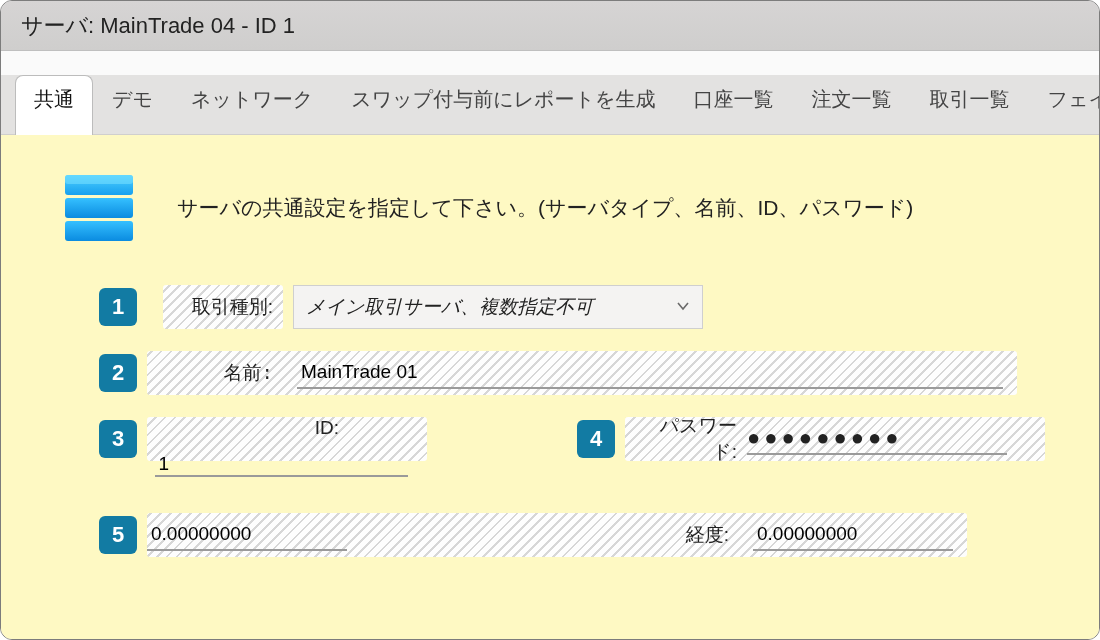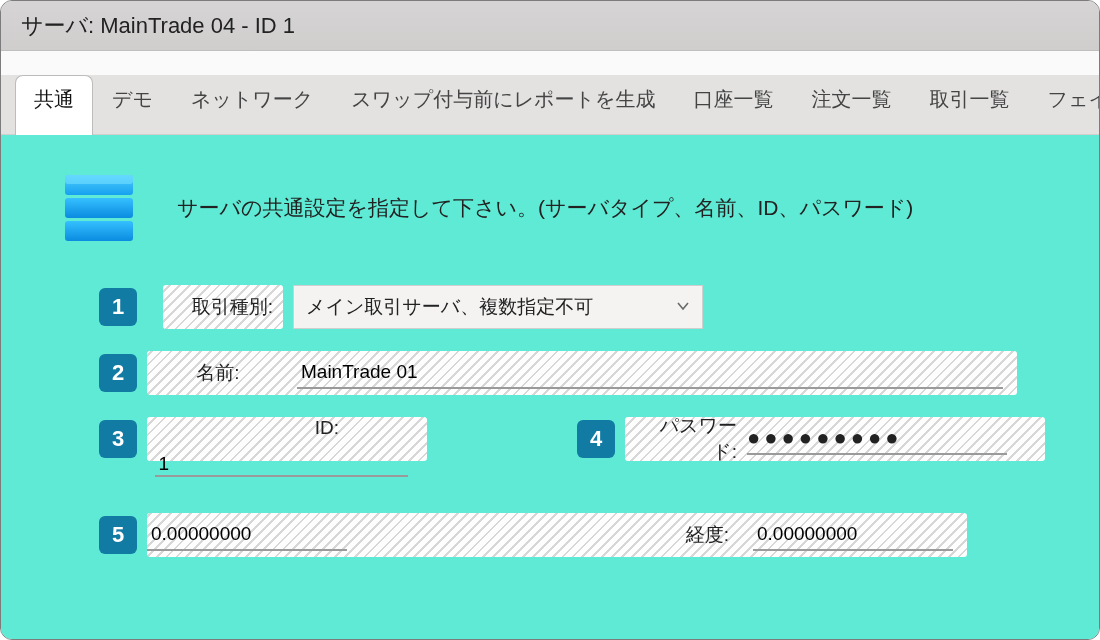--- a/index.html
+++ b/index.html
@@ -57,21 +57,21 @@
   .tab.active {
     background: #fff;
     border-color: #bcbcbc;
     border-radius: 8px 8px 0 0;
     color: #111;
     margin-bottom: -1px;
   }
 
   .content {
     flex: 1;
-    background: #5eead4;
+    background: #fef9c3;
     padding: 36px 30px 0 30px;
   }
 
   .intro {
     display: flex;
     align-items: center;
     gap: 40px;
     margin-bottom: 40px;
     padding-left: 30px;
   }
@@ -207,34 +207,34 @@
       <div class="intro-text">サーバの共通設定を指定して下さい。(サーバタイプ、名前、ID、パスワード)</div>
     </div>
 
     <div class="rows">
 
       <div class="form-row">
         <div class="badge">1</div>
         <div class="hatch label-cell">
           <span style="width:100%;text-align:right;">取引種別:</span>
         </div>
-        <div class="combo" style="width:410px;">
+        <div class="combo" style="width:410px;font-style:italic;">
           <span>メイン取引サーバ、複数指定不可</span>
           <span class="chev">
             <svg width="14" height="14" viewBox="0 0 14 14">
                 <path d="M2 4 L7 10 L12 4" fill="none" stroke="#6a6a6a" stroke-width="1.6"></path>
               </svg>
           </span>
         </div>
       </div>
 
       <div class="form-row">
         <div class="badge">2</div>
         <div class="hatch" style="width:870px; gap:14px; padding-right:14px;">
-          <span class="label-cell" style="text-align:center;">名前:</span>
+          <span class="label-cell" style="text-align:right;font-family:Liberation Mono, monospace;">名前:</span>
           <input class="text-input" style="flex: 1 1 0%;" value="MainTrade 01">
         </div>
       </div>
 
       <div class="form-row">
         <div class="badge">3</div>
         <div class="hatch" style="width:280px; gap:14px; padding-right:12px;flex-direction:column;">
           <span class="label-cell" style="text-align:right;">ID:</span>
           <input class="text-input" style="flex: 1 1 0%;" value="1">
         </div>

